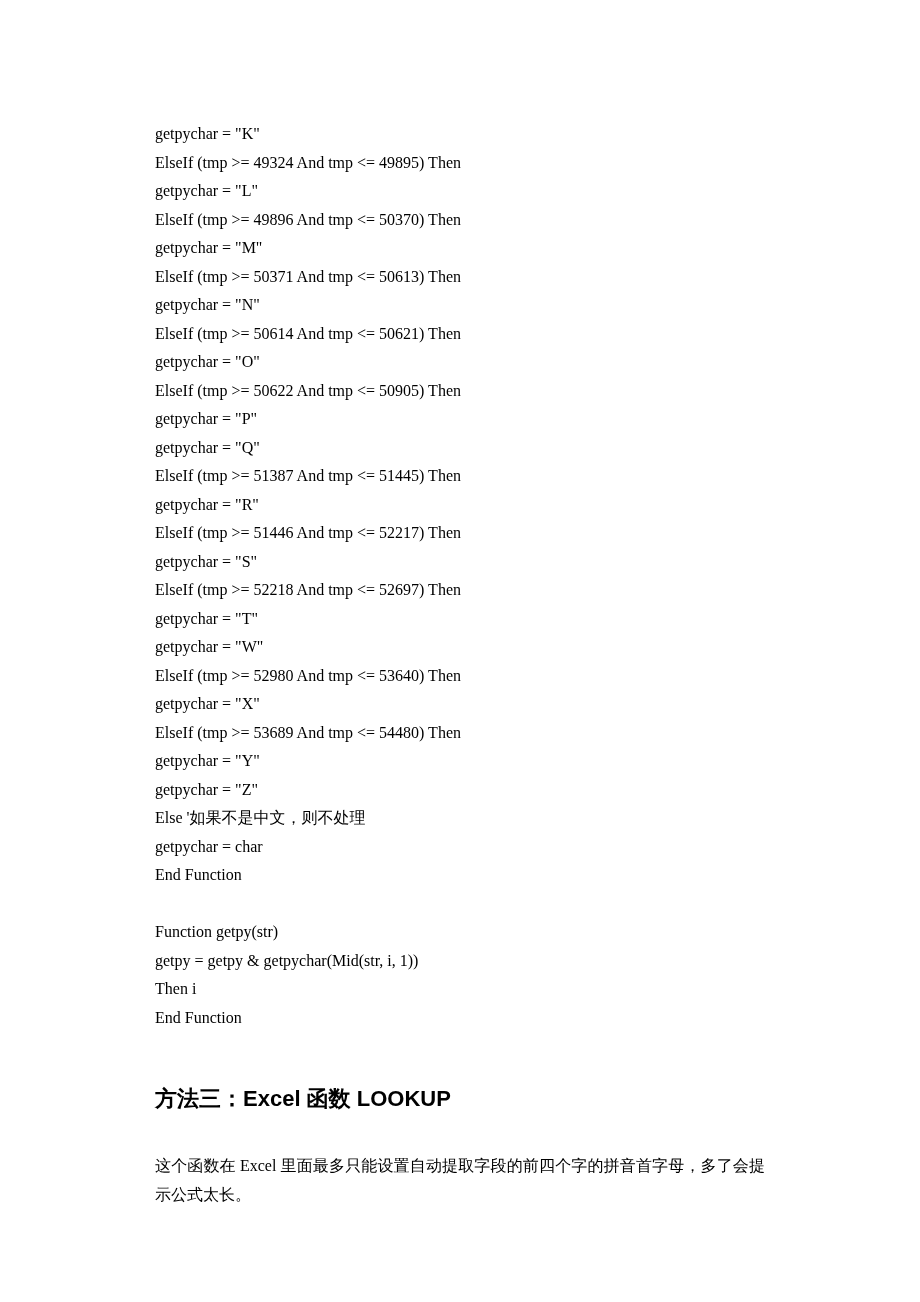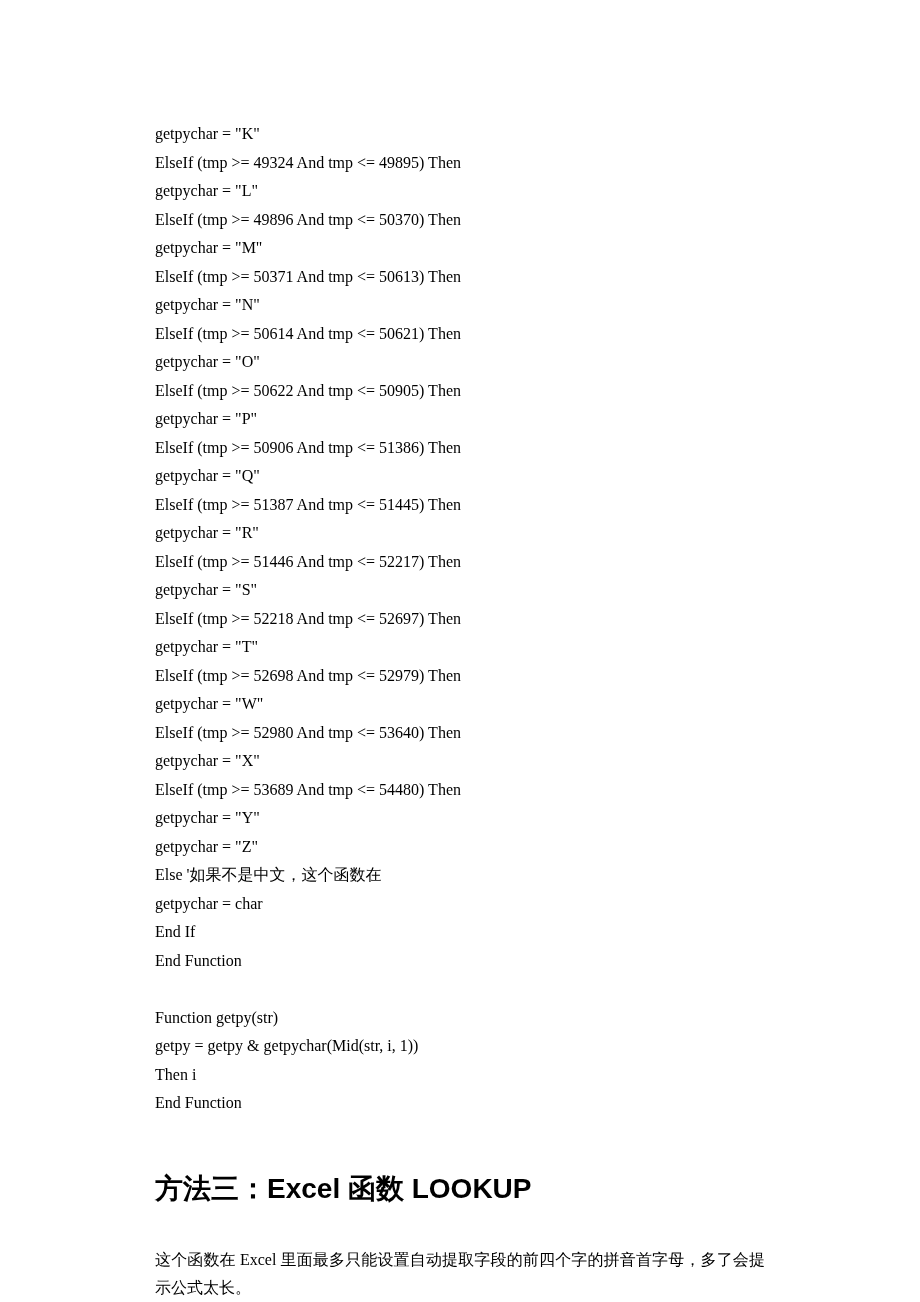--- a/index.html
+++ b/index.html
@@ -16,21 +16,21 @@
   .code-line {
     font-size: 16px;
     line-height: 28.5px;
     white-space: pre;
     font-family: "Times New Roman", "SimSun", serif;
   }
   .blank-line {
     height: 28.5px;
   }
   .heading {
-    font-size: 28px;
+    font-size: 22px;
     font-weight: bold;
     font-family: "Microsoft YaHei", "SimHei", sans-serif;
     margin-top: 52px;
     margin-bottom: 38px;
   }
   .para {
     font-size: 16px;
     line-height: 28.5px;
     font-family: "SimSun", serif;
     text-align: justify;
@@ -45,38 +45,35 @@
       <div class="code-line">ElseIf (tmp &gt;= 49324 And tmp &lt;= 49895) Then</div>
       <div class="code-line">getpychar = "L"</div>
       <div class="code-line">ElseIf (tmp &gt;= 49896 And tmp &lt;= 50370) Then</div>
       <div class="code-line">getpychar = "M"</div>
       <div class="code-line">ElseIf (tmp &gt;= 50371 And tmp &lt;= 50613) Then</div>
       <div class="code-line">getpychar = "N"</div>
       <div class="code-line">ElseIf (tmp &gt;= 50614 And tmp &lt;= 50621) Then</div>
       <div class="code-line">getpychar = "O"</div>
       <div class="code-line">ElseIf (tmp &gt;= 50622 And tmp &lt;= 50905) Then</div>
       <div class="code-line">getpychar = "P"</div>
-      <div class="code-line">ElseIf (tmp &gt;= 50906 And tmp &lt;= 51386) Then</div>
       <div class="code-line">getpychar = "Q"</div>
       <div class="code-line">ElseIf (tmp &gt;= 51387 And tmp &lt;= 51445) Then</div>
       <div class="code-line">getpychar = "R"</div>
       <div class="code-line">ElseIf (tmp &gt;= 51446 And tmp &lt;= 52217) Then</div>
       <div class="code-line">getpychar = "S"</div>
       <div class="code-line">ElseIf (tmp &gt;= 52218 And tmp &lt;= 52697) Then</div>
       <div class="code-line">getpychar = "T"</div>
-      <div class="code-line">ElseIf (tmp &gt;= 52698 And tmp &lt;= 52979) Then</div>
       <div class="code-line">getpychar = "W"</div>
       <div class="code-line">ElseIf (tmp &gt;= 52980 And tmp &lt;= 53640) Then</div>
       <div class="code-line">getpychar = "X"</div>
       <div class="code-line">ElseIf (tmp &gt;= 53689 And tmp &lt;= 54480) Then</div>
       <div class="code-line">getpychar = "Y"</div>
       <div class="code-line">getpychar = "Z"</div>
-      <div class="code-line">Else '如果不是中文，这个函数在</div>
+      <div class="code-line">Else '如果不是中文，则不处理</div>
       <div class="code-line">getpychar = char</div>
-      <div class="code-line">End If</div>
       <div class="code-line">End Function</div>
       <div class="blank-line"></div>
       <div class="code-line">Function getpy(str)</div>
       <div class="code-line">getpy = getpy &amp; getpychar(Mid(str, i, 1))</div>
       <div class="code-line">Then i</div>
       <div class="code-line">End Function</div>
     </div>
   <div class="heading">方法三：Excel 函数 LOOKUP</div>
   <div class="para">这个函数在 Excel 里面最多只能设置自动提取字段的前四个字的拼音首字母，多了会提示公式太长。</div>
 </div>

